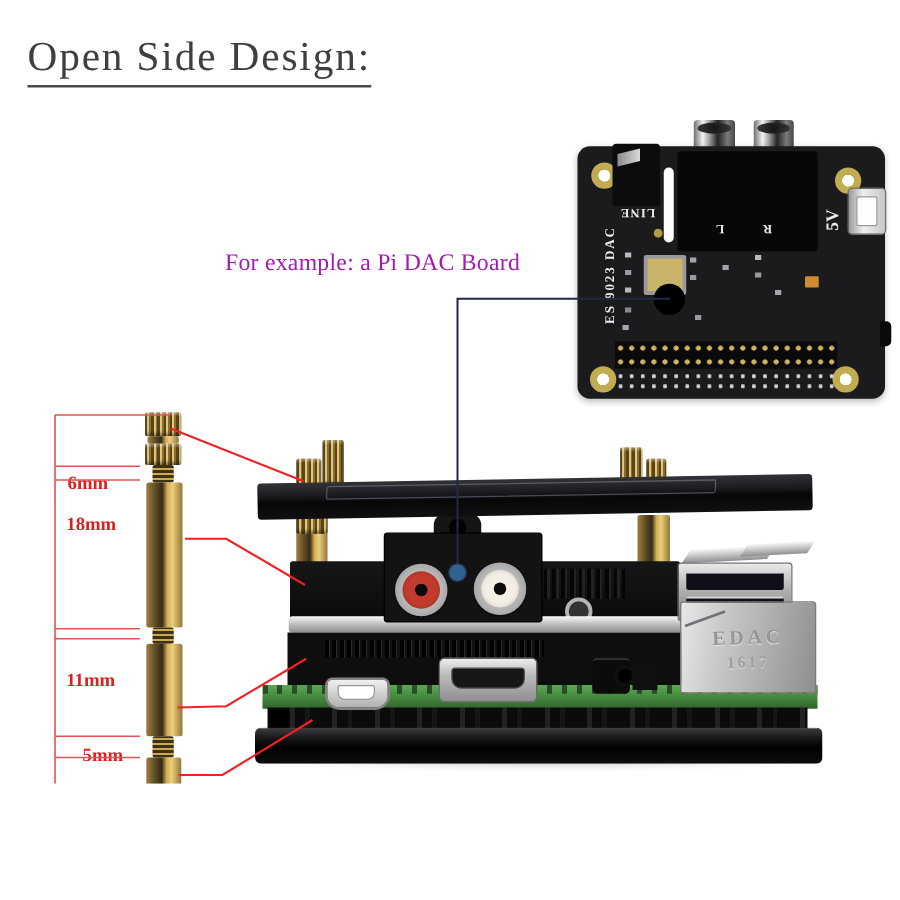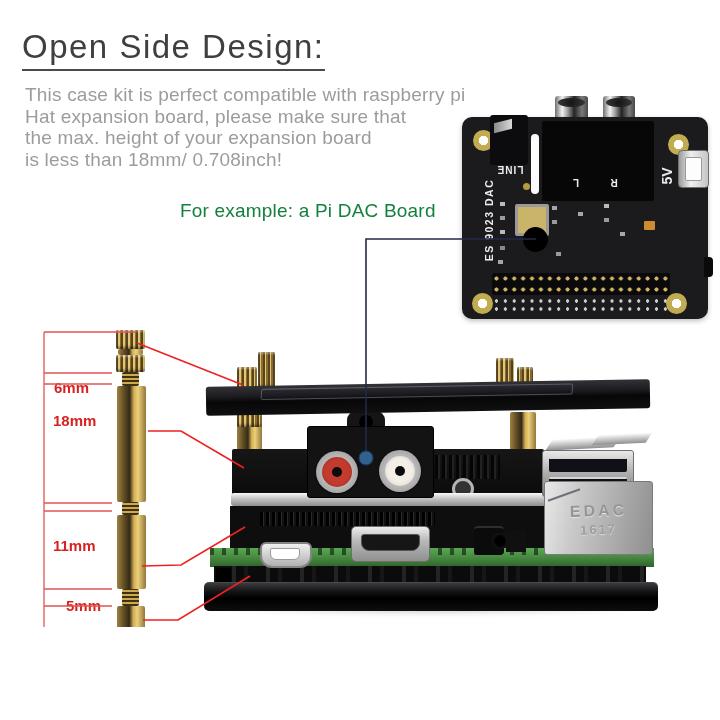--- a/index.html
+++ b/index.html
@@ -1,24 +1,24 @@
 <!DOCTYPE html>
 <html><head>
 <meta charset="utf-8">
 <style>
   html,body{margin:0;padding:0;background:#fff;}
   #canvas{position:relative;width:720px;height:627px;background:#ffffff;overflow:hidden;
-          font-family:Liberation Sans, sans-serif;border-radius:22px;}
+          font-family:Liberation Serif, serif;border-radius:22px;}
   .abs{position:absolute;}
 
   
   .title{font-size:33px;font-weight:300;color:#3f3f3f;letter-spacing:1.5px;
          border-bottom:2px solid #4a4a4a;padding-bottom:3px;display:inline-block;}
   .desc{font-size:19px;line-height:21.5px;color:#9c9c9c;letter-spacing:.2px;white-space:pre-line;}
-  .caption{font-size:19px;color:#15803d;letter-spacing:.2px;}
+  .caption{font-size:19px;color:#a21caf;letter-spacing:.2px;}
   .mlabel{color:#d92121;font-weight:bold;font-size:15px;}
 
   
   .knurl{background:repeating-linear-gradient(90deg,#57431c 0 2px,#e3c776 2px 3.5px,#8a6d2f 3.5px 5px);
          border-radius:2px;box-shadow:inset 0 2px 2px rgba(255,255,255,.35),inset 0 -2px 3px rgba(0,0,0,.45);}
   .hexbar{background:linear-gradient(90deg,#a08041 0%,#5c4a22 26%,#332a18 44%,#d2ac52 58%,#ecd07c 72%,#93763a 100%);
           border-radius:2px;}
   .thread{background:repeating-linear-gradient(0deg,#3f3114 0 2px,#cfa94e 2px 4px);border-radius:2px;}
   .chrome-v{background:linear-gradient(90deg,#6f6f6f,#f2f2f2 22%,#9f9f9f 38%,#242424 58%,#7a7a7a 82%,#474747);
             border-radius:3px 3px 0 0;}
@@ -32,24 +32,20 @@
   .rca-hole{position:absolute;inset:10px;border-radius:50%;background:#0c0c0c;}
 </style>
 </head>
 <body>
 
 <div id="canvas">
 
   <div class="abs" style="left:22px;top:28px;">
     <span class="title">Open Side Design:</span>
   </div>
-  <div class="abs desc" style="left:25px;top:84px;width:460px;">This case kit is perfect compatible with raspberry pi
-Hat expansion board, please make sure that
-the max. height of your expansion board
-is less than 18mm/ 0.708inch!</div>
   <div class="abs caption" style="left:180px;top:200px;">For example: a Pi DAC Board</div>
 
   <div class="abs" style="left:462px;top:96px;width:250px;height:226px;">
 
     <div class="abs chrome-v" style="left:93px;top:0;width:33px;height:34px;">
       <div class="abs" style="left:3px;top:2px;right:3px;height:9px;border-radius:50%;background:radial-gradient(circle,#151515,#3a3a3a);"></div>
     </div>
     <div class="abs chrome-v" style="left:141px;top:0;width:32px;height:34px;">
       <div class="abs" style="left:3px;top:2px;right:3px;height:9px;border-radius:50%;background:radial-gradient(circle,#151515,#3a3a3a);"></div>
     </div>

